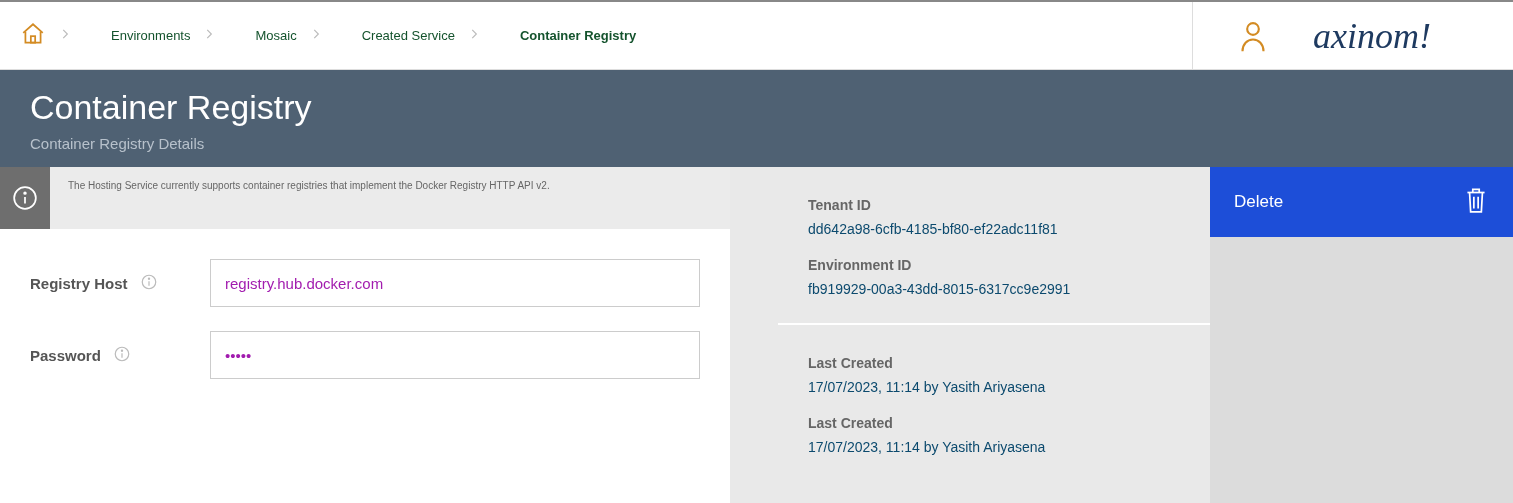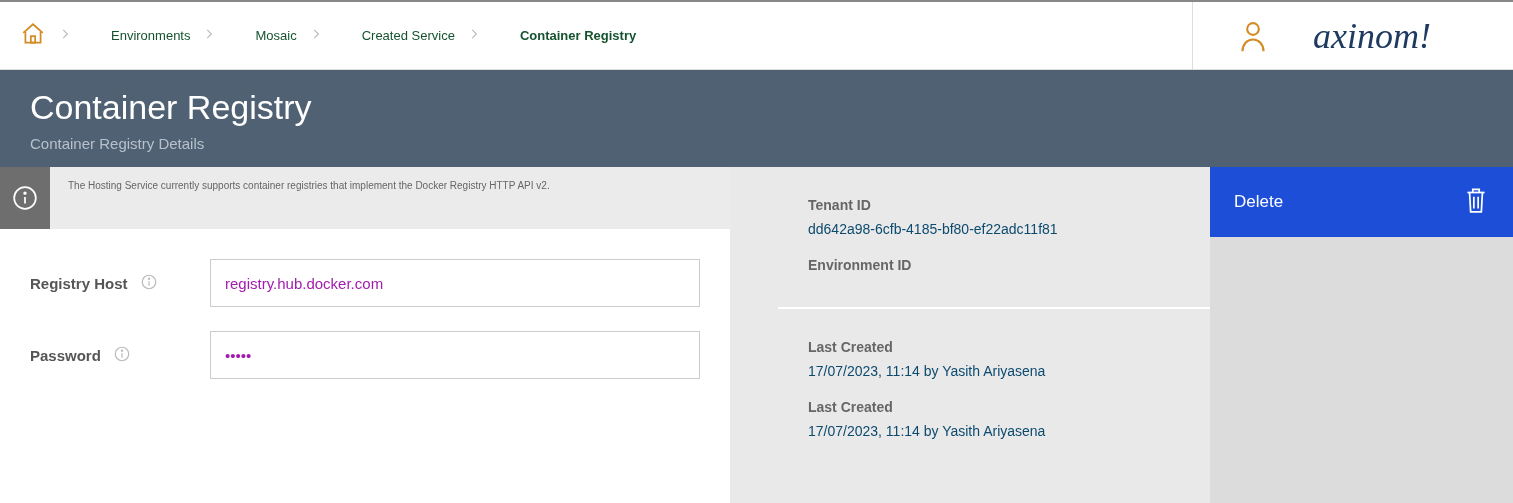--- a/index.html
+++ b/index.html
@@ -157,20 +157,21 @@
         </div>
       </div>
     </div>
   </div>
 
   <div class="mid-col">
     <div class="meta-panel">
       <div class="meta-label">Tenant ID</div>
       <div class="meta-value">dd642a98-6cfb-4185-bf80-ef22adc11f81</div>
       <div class="meta-label">Environment ID</div>
+      <div class="meta-value">fb919929-00a3-43dd-8015-6317cc9e2991</div>
     </div>
     <div class="meta-panel sep">
       <div class="meta-label">Last Created</div>
       <div class="meta-value">17/07/2023, 11:14 by Yasith Ariyasena</div>
       <div class="meta-label">Last Created</div>
       <div class="meta-value">17/07/2023, 11:14 by Yasith Ariyasena</div>
     </div>
   </div>
 
   <div class="right-col">

